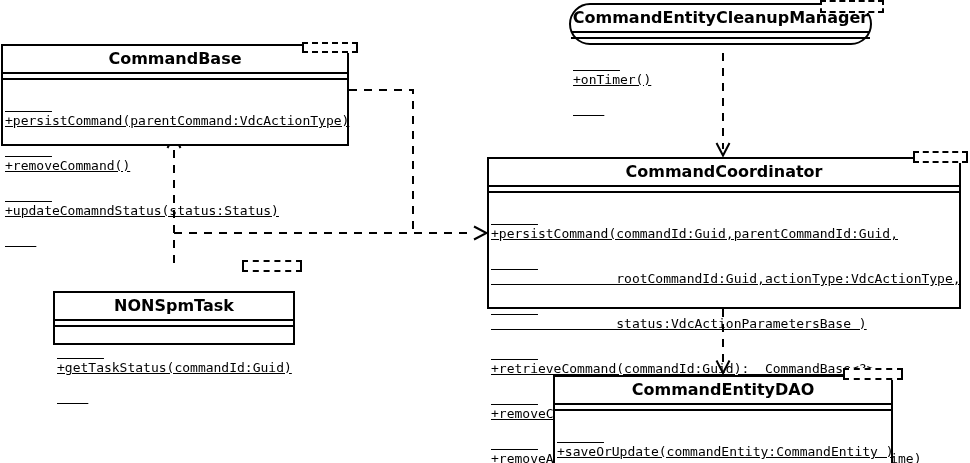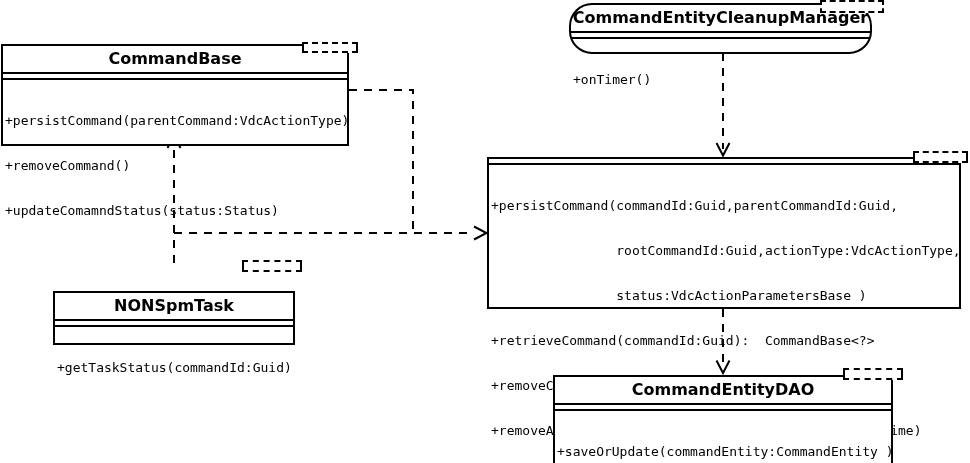--- a/index.html
+++ b/index.html
@@ -31,20 +31,21 @@
   .uml-attrs{
     height:4px;
     border-bottom:2px solid #000;
   }
   .uml-methods{
     font-family:"DejaVu Sans Mono",monospace;
     font-size:13px;line-height:15px;
     color:#000;
     white-space:pre;
     padding:3px 1px 0 2px;
+    text-decoration:underline;
   }
   .tmpl{
     position:absolute;z-index:2;
     box-sizing:border-box;
     border:2px dashed #000;
     background:#ffffff;
   }
 </style>
 </head>
 <body>
@@ -83,29 +84,30 @@
   <div class="uml-class" style="left:1px;top:44px;width:348px;height:102px;">
     <div class="uml-title">CommandBase</div>
     <div class="uml-attrs"></div>
     <div class="uml-methods">
       <div>+persistCommand(parentCommand:VdcActionType)</div>
       <div>+removeCommand()</div>
       <div>+updateComamndStatus(status:Status)</div>
     </div>
   </div>
 
-  <div class="uml-class" style="left:569px;top:3px;width:303px;height:51px;border-radius:23px;">
+  <div class="uml-class" style="left:569px;top:3px;width:303px;height:42px;border-radius:23px;">
     <div class="uml-title">CommandEntityCleanupManager</div>
     <div class="uml-attrs"></div>
     <div class="uml-methods">
       <div>+onTimer()</div>
     </div>
   </div>
 
   <div class="uml-class" style="left:487px;top:157px;width:474px;height:152px;">
+    <div class="uml-title">CommandCoordinator</div>
     <div class="uml-attrs"></div>
     <div class="uml-methods">
       <div>+persistCommand(commandId:Guid,parentCommandId:Guid,</div>
       <div>                rootCommandId:Guid,actionType:VdcActionType,</div>
       <div>                status:VdcActionParametersBase )</div>
       <div>+retrieveCommand(commandId:Guid):  CommandBase&lt;?&gt;</div>
       <div>+removeCommand(commandId:Guid)</div>
       <div>+removeAllCommandsBeforeDate(latestTimeToKeep:DateTime)</div>
       
     </div>

